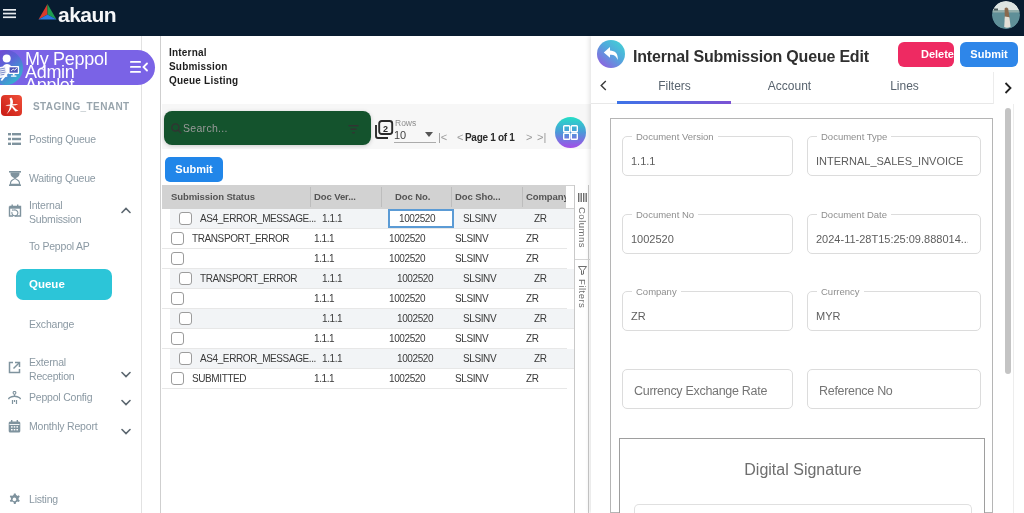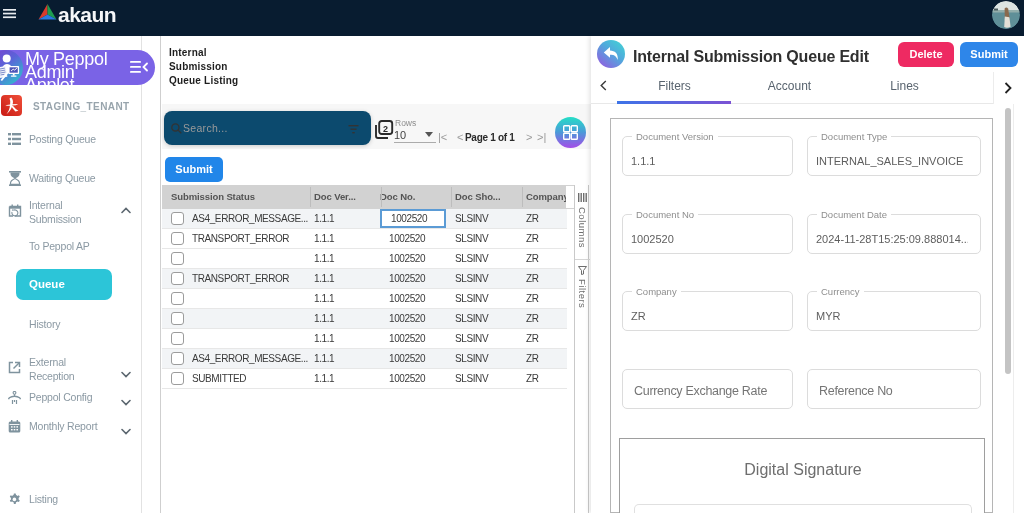--- a/index.html
+++ b/index.html
@@ -22,59 +22,59 @@
   background:linear-gradient(140deg,#7a43cf 5%,#5b63d8 45%,#2fbecd 92%); }
 .mitem { color:#8b99a3; font-size:10.5px; letter-spacing:-0.2px; }
 .subitem { left:29px; color:#8b99a3; font-size:10.5px; letter-spacing:-0.2px; }
 #queue-btn { left:16px; top:269px; width:96px; height:31px; background:#2cc5d8; border-radius:7px;text-decoration:underline; }
 #queue-btn span { position:absolute; left:13px; top:9px; color:#fff; font-size:11.5px; font-weight:600; }
 
 
 #main { left:162px; top:36px; width:429px; height:477px; background:#fff; }
 #title { left:7px; top:10px; font-size:10px; letter-spacing:0.2px; font-weight:700; color:#1e1e1e; line-height:14.2px; }
 #toolbar { left:0px; top:68px; width:429px; height:45px; background:#f7f7f7; }
-#searchbox { left:2px; top:75px; width:207px; height:34px; background:#0c4a6e; border-radius:8px;
+#searchbox { left:2px; top:75px; width:207px; height:34px; background:#14532d; border-radius:8px;
   box-shadow:0 1px 4px rgba(0,0,0,0.18);text-align:right; }
 #search-ph { left:19px; top:11px; font-size:10.5px; letter-spacing:0.3px; color:#9a9a9a; }
 #rows-lbl { left:233px; top:82px; font-size:8.5px; color:#8d8d8d; }
 #rows-val { left:232px; top:93px; font-size:11px; color:#444; }
 #rows-line { left:232px; top:106px; width:42px; height:1px; background:#ababab; }
 #pager { left:276px; top:95px; font-size:11px; color:#9a9a9a; }
 #pager span, #pager b { white-space:nowrap; }
 #gridbtn { left:393px; top:81px; width:31px; height:31px; border-radius:50%;
   background:linear-gradient(180deg,#25dec6 0%,#4a9bd8 48%,#a44ce8 100%); }
 #submitbtn { left:3px; top:121px; width:58px; height:25px; background:#2186e9; border-radius:5px;
   color:#fff; font-size:11px; font-weight:700; text-align:center; line-height:25px; }
 
 
 #table { left:0px; top:149px; width:412px; }
 #thead { position:relative; height:24px; background:#d2d2d2; }
 #thead .hc { position:absolute; top:0; height:24px; line-height:24px; font-size:9.5px; letter-spacing:-0.1px; font-weight:700; color:#545454; }
 #thead .sep { position:absolute; top:2px; height:20px; width:1px; background:#bdbdbd; }
 .trow { position:relative; width:405px; height:20px; border-bottom:1px solid #e7e7e7; background:#fff; font-size:10px; letter-spacing:-0.4px; color:#3a3a3a; }
-.trow.tint { background:#f2f4f6; }
+.trow.tint { background:#f2f4f6;margin-left:8px; }
 .trow .cc { position:absolute; top:0; height:19px; line-height:19px; }
 .cb { position:absolute; left:9px; top:3px; width:13px; height:13px; border:1.5px solid #9c9c9c; border-radius:3px; background:#fff; }
 #selcell { position:absolute; left:218px; top:0px; width:66px; height:19px; border:2px solid #5b9bd5; background:#fff; line-height:16px; }
 #corner { position:absolute; left:404px; top:1px; width:9px; height:22px; background:#fff; }
 
 
 #strip { left:574px; top:185px; width:15px; height:328px; background:#fff;
   border-left:1px solid #c9c9c9; border-right:1px solid #c9c9c9; }
 .vtext { position:absolute; writing-mode:vertical-rl; font-size:9.5px; color:#6d6d6d; letter-spacing:0.5px; }
 
 
 #panel { left:591px; top:36px; width:433px; height:477px; background:#fff;
   box-shadow:-2px 0 4px rgba(0,0,0,0.10); }
 #phead { left:0; top:0; width:433px; height:36px; background:#fff; }
 #backbtn { left:6px; top:4px; width:28px; height:28px; border-radius:50%;
   background:linear-gradient(220deg,#3fd8d3 0%,#52a8dd 45%,#9b51e0 100%); }
 #ptitle { left:42px; top:12px; font-size:16px; letter-spacing:-0.2px; font-weight:700; color:#303030; }
 #delbtn { left:307px; top:6px; width:56px; height:25px; background:#ee2a62; border-radius:6px;
-  color:#fff; font-size:11px; font-weight:700; text-align:center; line-height:25px; }
+  color:#fff; font-size:11px; font-weight:700; text-align:right; line-height:25px; }
 #sub2btn { left:369px; top:6px; width:58px; height:25px; background:#2e86e9; border-radius:6px;
   color:#fff; font-size:11px; font-weight:700; text-align:center; line-height:25px; }
 #tabs { left:0; top:36px; width:433px; height:32px; border-bottom:1px solid #e8e8e8; }
 .tab { position:absolute; top:7px; width:115px; text-align:center; font-size:12px; color:#58636e; }
 #tab-underline { left:26px; top:65px; width:114px; height:3px;
   background:linear-gradient(90deg,#3d74e8,#7b52d4); }
 #tabchev-r { left:402px; top:36px; width:31px; height:32px; background:#fff; border-left:1px solid #ececec; }
 #pscroll { left:414px; top:72px; width:6px; height:266px; background:#c4c4c4; border-radius:3px; }
 #pline { left:422px; top:68px; width:1px; height:409px; background:#ededed; }
 
@@ -191,21 +191,21 @@
   </svg>
   <div class="abs mitem" style="left:29px;top:199px;line-height:13.5px">Internal<br>Submission</div>
   <svg class="abs" style="left:121px;top:207px" width="10" height="7" viewBox="0 0 10 7">
     <path d="M1 5.5 L5 1.5 L9 5.5" stroke="#5c6770" stroke-width="1.6" fill="none" stroke-linecap="round"></path>
   </svg>
 
   <div class="abs subitem" style="top:240px">To Peppol AP</div>
   <div class="abs" id="queue-btn">
       <span>Queue</span>
     </div>
-  <div class="abs subitem" style="top:318px">History</div>
+  <div class="abs subitem" style="top:318px">Exchange</div>
 
   <svg class="abs" style="left:8px;top:361px" width="13" height="13" viewBox="0 0 13 13">
     <path d="M5 1.5 L1.5 1.5 L1.5 11.5 L11.5 11.5 L11.5 8" stroke="#7f939e" stroke-width="1.5" fill="none"></path>
     <path d="M7 1.5 L11.5 1.5 L11.5 6" stroke="#7f939e" stroke-width="1.5" fill="none"></path>
     <path d="M11 2 L5.5 7.5" stroke="#7f939e" stroke-width="1.5" fill="none"></path>
   </svg>
   <div class="abs mitem" style="left:29px;top:356px;line-height:13.5px">External<br>Reception</div>
   <svg class="abs" style="left:121px;top:371px" width="10" height="7" viewBox="0 0 10 7">
     <path d="M1 1.5 L5 5.5 L9 1.5" stroke="#5c6770" stroke-width="1.6" fill="none" stroke-linecap="round"></path>
   </svg>
@@ -285,21 +285,21 @@
         <rect x="0.7" y="8.3" width="6" height="6" rx="0.8" stroke="#fff" stroke-width="1.4" fill="none"></rect>
         <rect x="8.3" y="8.3" width="6" height="6" rx="0.8" stroke="#fff" stroke-width="1.4" fill="none"></rect>
       </svg>
     </div>
     <div class="abs" id="submitbtn">Submit</div>
 
     <div class="abs" id="table">
       <div id="thead">
         <div class="hc" style="left:9px">Submission Status</div>
         <div class="hc" style="left:152px">Doc Ver...</div>
-        <div class="hc" style="left:218px">Doc No.</div>
+        <div class="hc" style="left:233px">Doc No.</div>
         <div class="hc" style="left:293px">Doc Sho...</div>
         <div class="hc" style="left:364px">Company</div>
         <div class="sep" style="left:148px"></div>
         <div class="sep" style="left:219px"></div>
         <div class="sep" style="left:289px"></div>
         <div class="sep" style="left:360px"></div>
         <div id="corner"></div>
       </div>
       <div class="trow tint">
           <span class="cb"></span>

